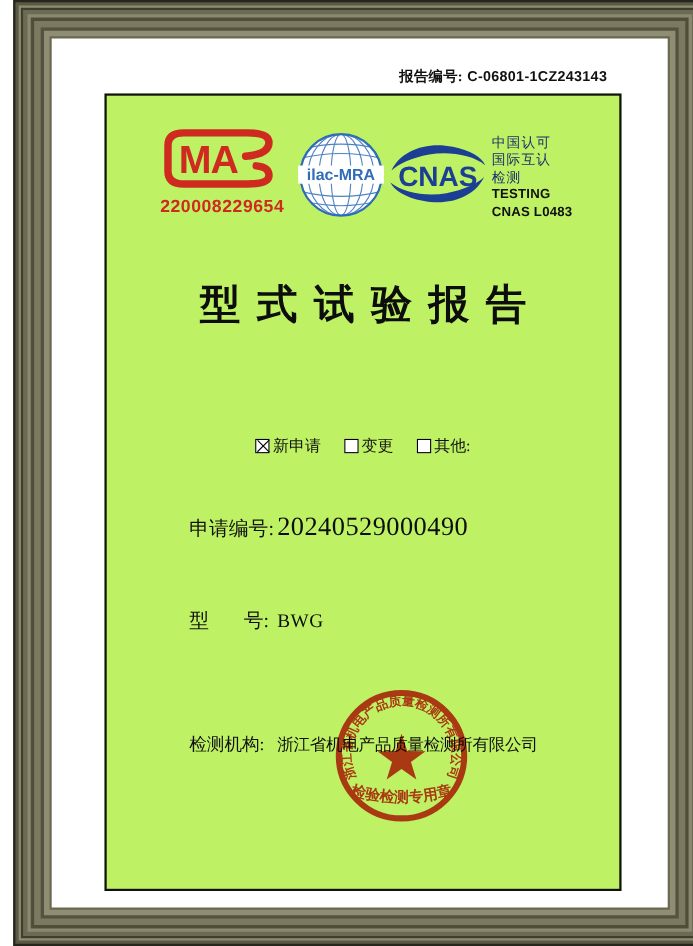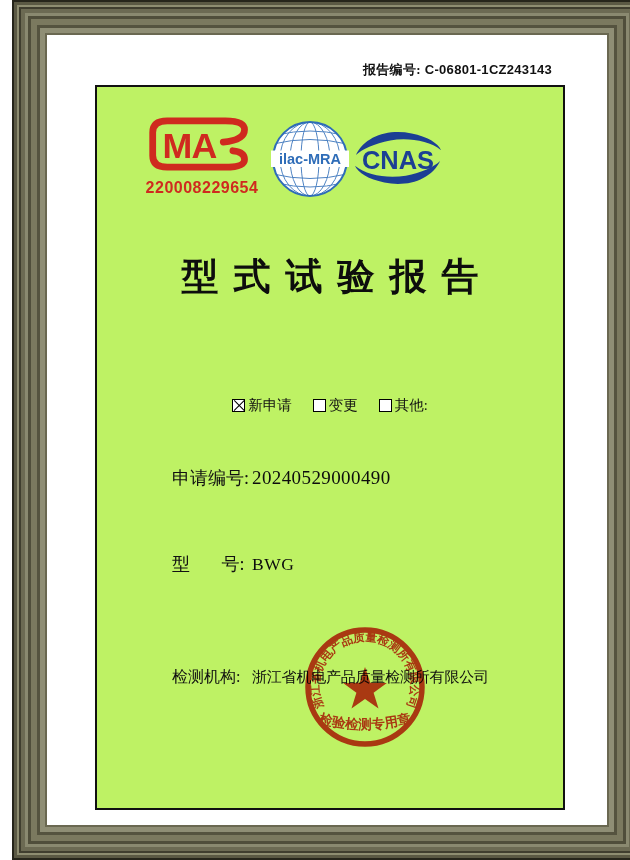--- a/index.html
+++ b/index.html
@@ -54,21 +54,21 @@
   .cb { position:relative; width:13px; height:13px; border:1.4px solid #000; background:#fff; flex:none; }
   .cb.checked::before, .cb.checked::after { content:""; position:absolute; left:-1px; top:4.6px;
         width:14.5px; height:1.3px; background:#000; }
   .cb.checked::before { transform:rotate(45deg); }
   .cb.checked::after  { transform:rotate(-45deg); }
 
   
   .field-row { position:absolute; left:75px; display:flex; align-items:baseline; }
   .field-label { font-size:18px; color:#111; white-space:pre; width:80px; flex:none; }
   .field-value { color:#0d0d0d; }
-  .row0 { top:379px; } .row0 .field-value { font-size:19px; letter-spacing:.4px; }
+  .row0 { top:379px; } .row0 .field-value { font-size:24px; letter-spacing:.4px; }
   .row1 { top:423px; } .row1 .field-value { font-size:16.5px; letter-spacing:2px; }
   .row2 { top:465px; } .row2 .field-value { font-size:17.5px; letter-spacing:.5px; }
 
   
   .agency { position:absolute; left:75px; top:580px; display:flex; align-items:baseline; }
   .agency-label { font-size:16px; color:#111; width:80px; flex:none; white-space:pre; }
   .agency-value { font-size:15px; color:#0d0d0d; letter-spacing:-.2px; }
 
   
   .stamp { position:absolute; left:204px; top:536px; width:128px; height:128px;
@@ -115,20 +115,27 @@
       <rect x="3" y="33.5" width="78" height="16.5" fill="#fff"></rect>
       <text x="42" y="46.5" text-anchor="middle" font-family="Liberation Sans, sans-serif" font-size="14.5" font-weight="bold" fill="#2f6db8">ilac-MRA</text>
     </svg>
 
     <svg class="cnas-svg" width="94" height="56" viewBox="0 0 96 56">
       <path d="M 5 25 C 14 6 38 -2 62 3 C 78 6 89 13 92 20 C 80 10 58 7 40 10 C 24 13 11 19 5 25 Z" fill="#1c3f94"></path>
       <path d="M 91 31 C 82 50 58 58 34 53 C 18 50 7 43 4 36 C 16 46 38 49 56 46 C 72 43 85 37 91 31 Z" fill="#1c3f94"></path>
       <text x="48" y="39" text-anchor="middle" font-family="Liberation Sans, sans-serif" font-size="26" font-weight="bold" fill="#1c3f94">CNAS</text>
     </svg>
 
+    <div class="accr">
+      <div class="cn">中国认可</div>
+      <div class="cn">国际互认</div>
+      <div class="cn">检测</div>
+      <div class="en">TESTING</div>
+      <div class="en">CNAS L0483</div>
+    </div>
 
     <div class="title">型式试验报告</div>
 
     <div class="cbrow">
       <span class="cbitem">
         <span class="cb checked"></span>
         <span>新申请</span>
       </span>
       <span class="cbitem">
         <span class="cb"></span>

